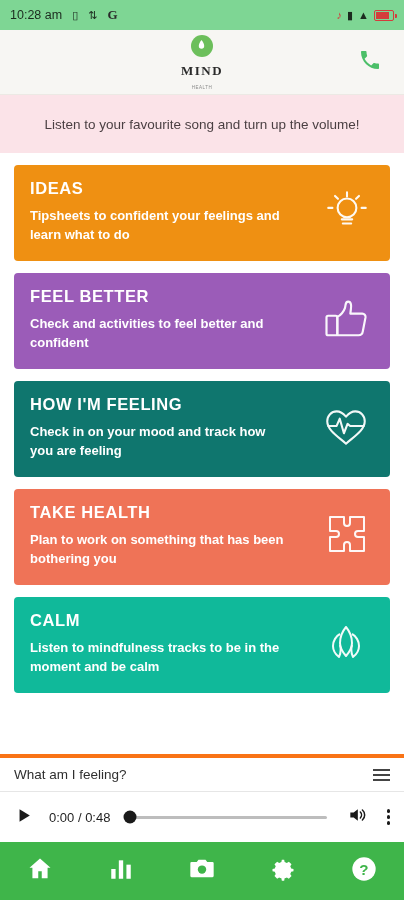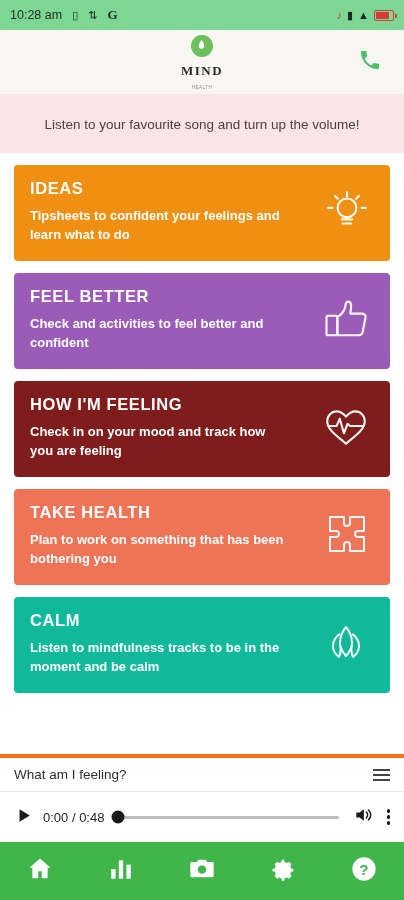--- a/index.html
+++ b/index.html
@@ -135,21 +135,21 @@
     color: #2f2f2f;
     border-bottom: 1px solid #e6e6e6;
   }
   .hamburger { margin-left: auto; display: flex; flex-direction: column; gap: 3px; }
   .hamburger i { display: block; width: 17px; height: 2px; background: #444; }
   .player {
     height: 50px;
     display: flex;
     align-items: center;
     padding: 0 14px;
-    gap: 10px;
+    gap: 16px;
     background: #ffffff;
     justify-content: flex-end;
   }
   .play-btn { color: #1a1a1a; }
   .time { font-size: 13px; color: #1e1e1e; white-space: nowrap; }
   .scrub {
     flex: 1 1 auto;
     height: 18px;
     display: flex;
     align-items: center;
@@ -243,21 +243,21 @@
       <h2>FEEL BETTER</h2>
       <p>Check and activities to feel better and confident</p>
       <div class="art">
         <svg width="52" height="52" viewBox="0 0 48 48" fill="none" stroke="#ffffff" stroke-width="2" stroke-linejoin="round">
           <path d="M16 22c3-1 6-5 7-8s0-6 3-6 3 4 2.5 7L28 19h11a3 3 0 0 1 3 3.5l-2.5 13A4 4 0 0 1 35.5 39H16z"></path>
           <rect x="6" y="21" width="10" height="18" rx="1.5"></rect>
         </svg>
       </div>
     </div>
 
-    <div class="card" style="background:#7f1d1d">
+    <div class="card" style="background:#0f766e">
       <h2>HOW I'M FEELING</h2>
       <p>Check in on your mood and track how you are feeling</p>
       <div class="art">
         <svg width="52" height="50" viewBox="0 0 48 48" fill="none" stroke="#ffffff" stroke-width="2" stroke-linejoin="round" stroke-linecap="round">
           <path d="M24 40C16 33 6 27 6 18.5 6 13 10 9 15 9c3.5 0 6.5 2 9 5 2.5-3 5.5-5 9-5 5 0 9 4 9 9.5C42 27 32 33 24 40z"></path>
           <path d="M7 23h8l3-7 4 14 3.5-9 2.5 2h13"></path>
         </svg>
       </div>
     </div>
 

